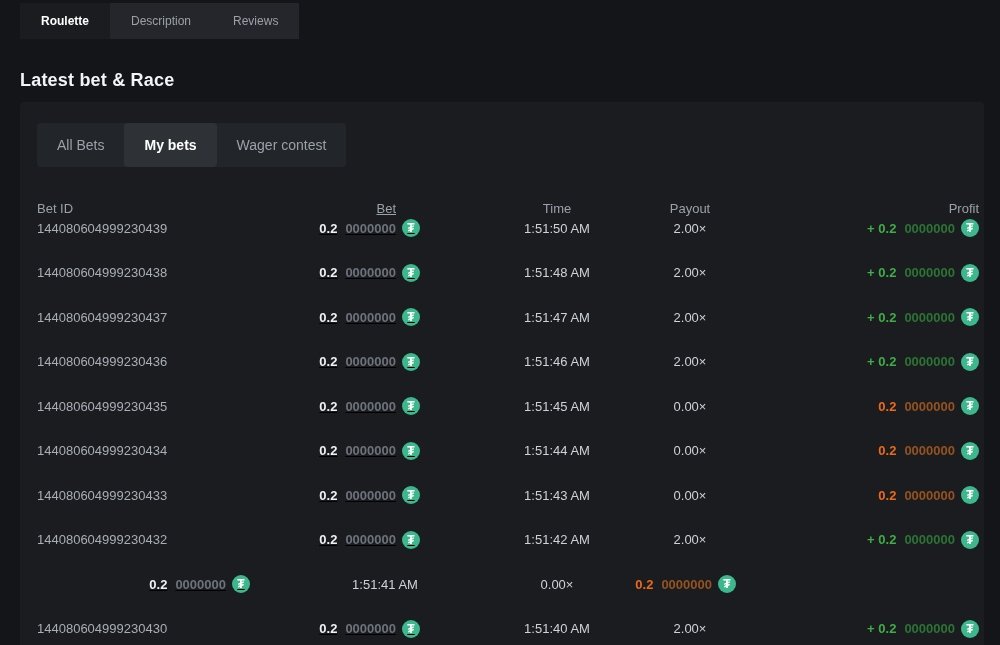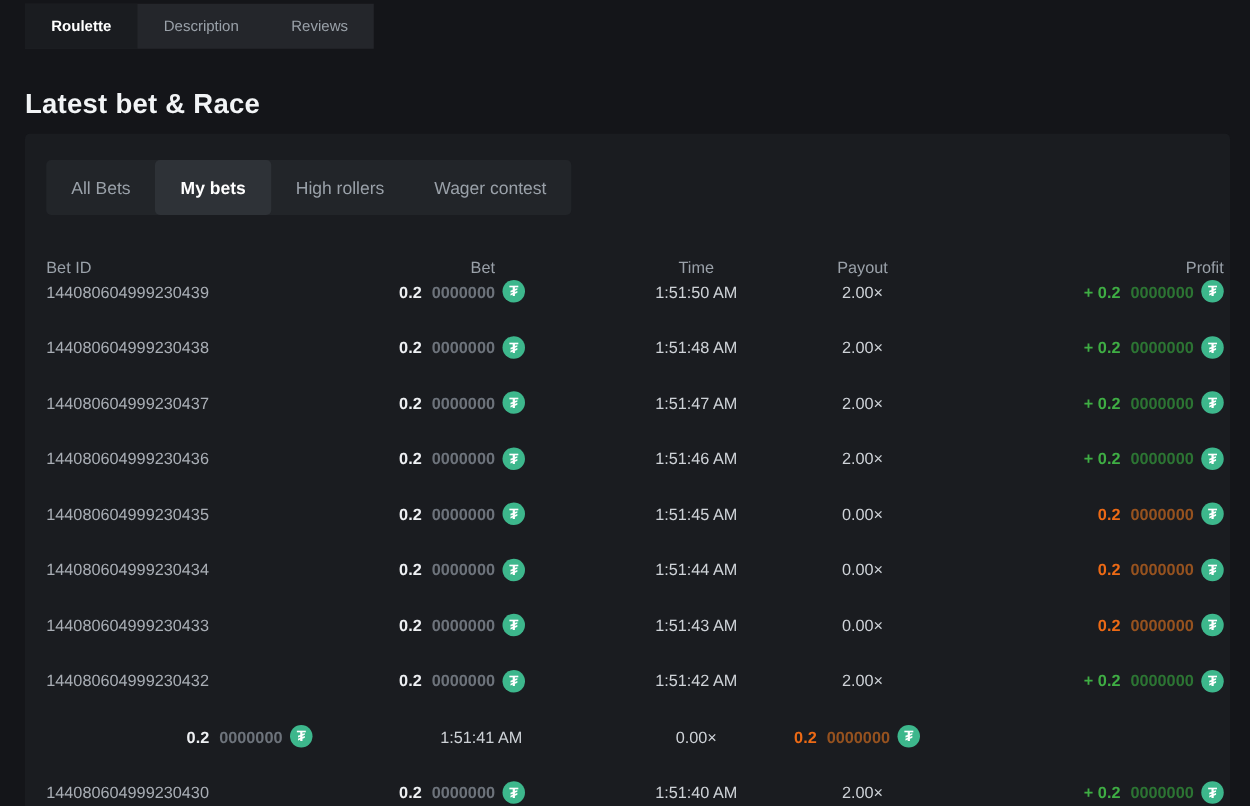--- a/index.html
+++ b/index.html
@@ -24,21 +24,21 @@
     color: var(--text_muted, #9aa1a9);
   }
   .top-tab.active {
     background: var(--top_tab_active, #1a1c20);
     color: #ffffff; font-weight: 700;
   }
 
   
   .title {
     margin: 31px 0 0 20px;
-    font-size: 22px; font-weight: 600;
+    font-size: 18px; font-weight: 600;
     color: #f2f4f6; letter-spacing: .2px;
   }
 
   
   .panel {
     margin: 11px 16px 0 20px;
     background: var(--panel, #1a1c20);
     border-radius: 4px;
     padding: 17px 5px 0 17px;
     height: 560px;
@@ -67,21 +67,21 @@
   .thead, .row {
     display: grid;
     grid-template-columns: 263px 170px 174px 92px auto;
     align-items: center;
   }
   .thead { margin-top: 9px; height: 30px; font-size: 13px; color: var(--text_muted, #9aa1a9); }
   .row { height: 44.5px; font-size: 13px; cursor: pointer; }
 
   .cell { display: flex; align-items: center; }
   .c-id     { justify-content: flex-start; color: var(--text_id, #a9aeb5); }
-  .c-bet    { justify-content: flex-end; padding-right: 50px; }
+  .c-bet    { justify-content: flex-end; padding-right: 50px; text-decoration: underline; }
   .c-time   { justify-content: center; color: var(--text_value, #ced2d7); }
   .c-payout { justify-content: center; color: var(--text_value, #ced2d7); }
   .c-profit { justify-content: flex-end; text-align: right; }
   .thead .c-bet { padding-right: 74px; color: var(--text_muted, #9aa1a9); }
   .thead .cell { color: var(--text_muted, #9aa1a9); margin-top: 25px; }
 
   .num .main { font-weight: 700; }
   .num .rest { font-weight: 600; padding-left: 8px; }
   .c-bet .main { color: #eef0f3; }
   .c-bet .rest { color: var(--num_dim, #6d737b); }
@@ -109,21 +109,20 @@
       <button class="top-tab">Reviews</button>
     </nav>
 
   <h1 class="title">Latest bet &amp; Race</h1>
 
   <section class="panel">
 
     <nav class="filter-tabs" id="filter-tabs">
         <button class="filter-tab">All Bets</button>
         <button class="filter-tab active">My bets</button>
-        <button class="filter-tab">High rollers</button>
         <button class="filter-tab">Wager contest</button>
       </nav>
 
     <div class="thead">
       <div class="cell c-id">Bet ID</div>
       <div class="cell c-bet">Bet</div>
       <div class="cell c-time">Time</div>
       <div class="cell c-payout">Payout</div>
       <div class="cell c-profit">Profit</div>
     </div>

